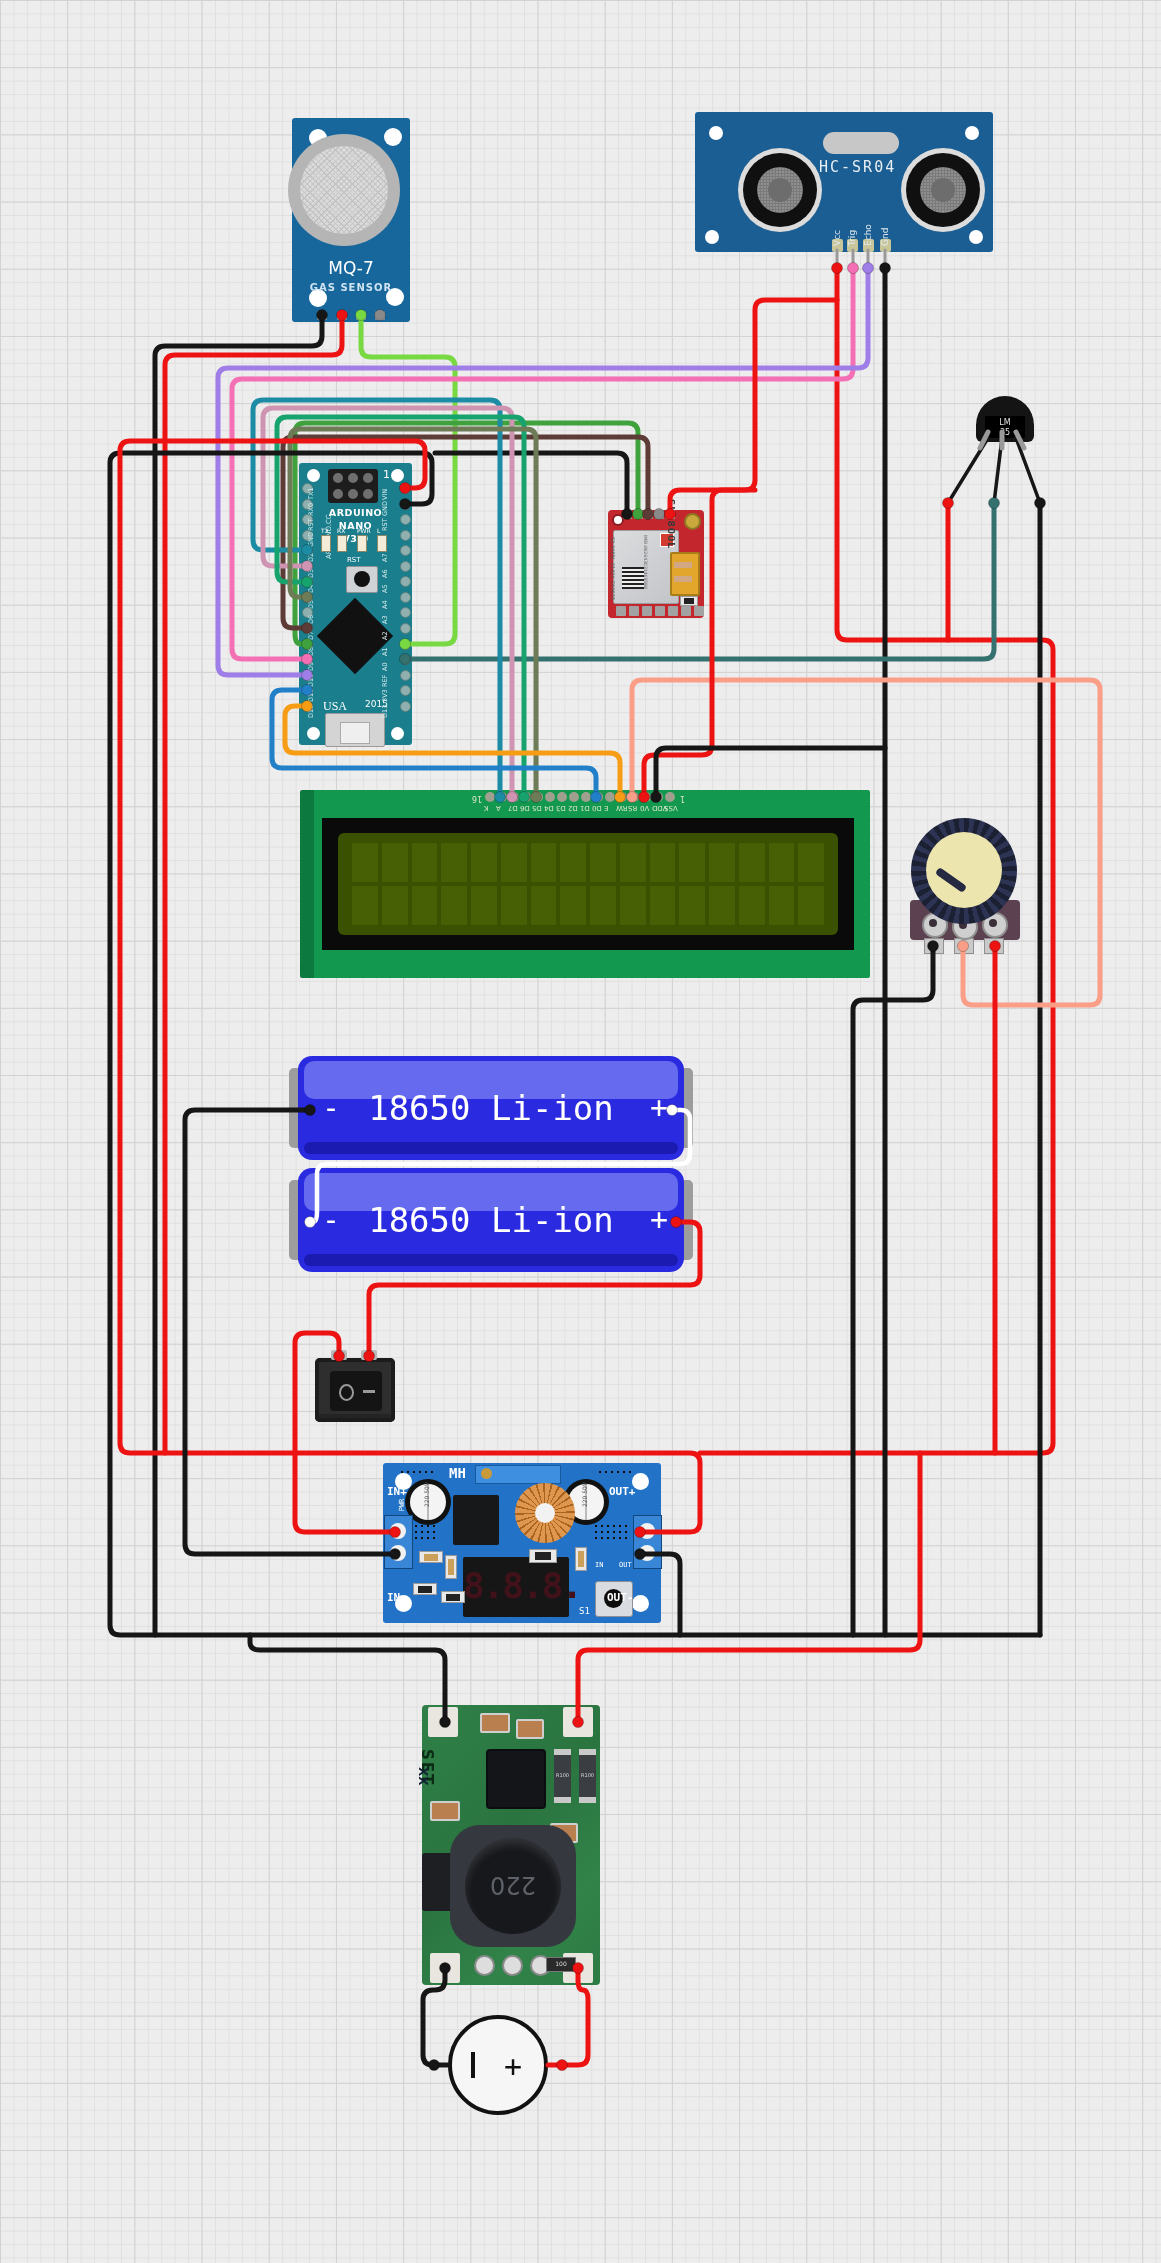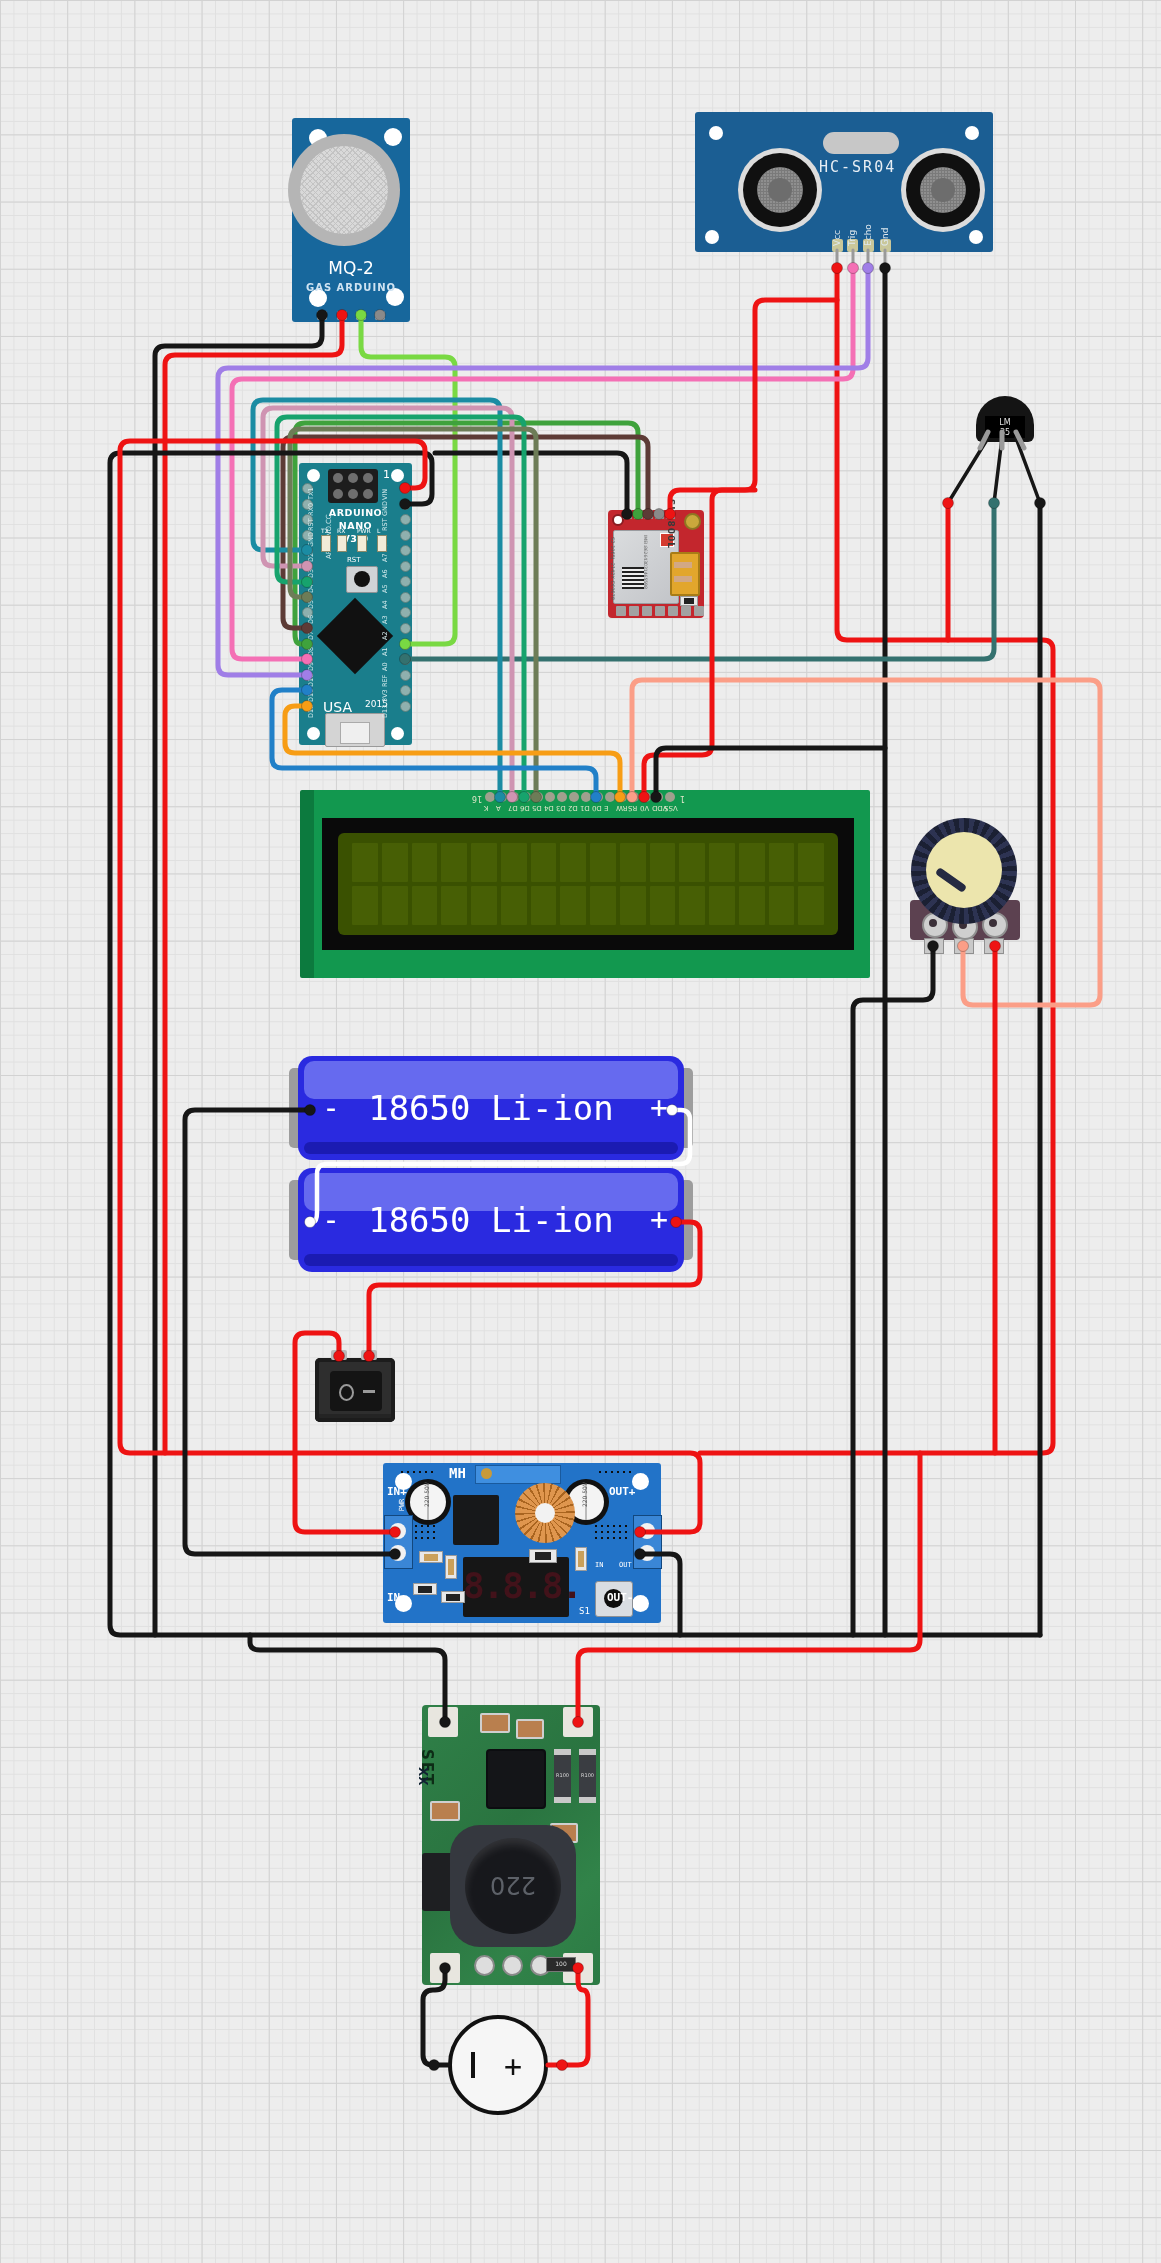--- a/index.html
+++ b/index.html
@@ -43,21 +43,21 @@
   #nano .icsp i{position:absolute;width:10px;height:10px;border-radius:50%;background:#6f6f6f;}
   #nano .one{position:absolute;left:84px;top:5px;color:#fff;font-size:11px;}
   #nano .ttl{position:absolute;left:0;width:113px;text-align:center;color:#fff;font-weight:bold;font-size:9.5px;letter-spacing:.5px;}
   .led{position:absolute;width:8px;height:15px;background:#f2ecd8;border:1px solid #8a8a6a;}
   .ledl{position:absolute;color:#fff;font-size:6px;}
   #nano .rstb{position:absolute;left:47px;top:103px;width:30px;height:25px;background:#cfd3d6;border:1px solid #8f9396;border-radius:2px;}
   #nano .rstb i{position:absolute;left:7px;top:4px;width:16px;height:16px;background:#111;border-radius:50%;}
   #nano .rstl{position:absolute;left:48px;top:93px;color:#fff;font-size:7px;}
   #nano .chip{position:absolute;left:29px;top:146px;width:54px;height:54px;background:#111;transform:rotate(45deg);}
   #nano .cc{position:absolute;left:26px;top:96px;color:#cfe8ea;font-size:7px;transform:rotate(-90deg);transform-origin:left top;white-space:nowrap;}
-  #nano .usa{position:absolute;left:24px;top:236px;color:#fff;font-size:14px;}
+  #nano .usa{position:absolute;left:24px;top:236px;color:#fff;font-size:12px;font-family:Liberation Serif, serif;}
   #nano .yr{position:absolute;left:66px;top:236px;color:#fff;font-size:9px;}
   #nano .usb{position:absolute;left:26px;top:250px;width:58px;height:32px;background:#d4d4d4;border:1px solid #9a9a9a;border-radius:2px;}
   #nano .usb i{position:absolute;left:14px;top:8px;width:28px;height:20px;background:#efefef;border:1px solid #aaa;}
   .npad{position:absolute;width:9px;height:9px;border-radius:50%;background:#8fb0ae;border:1px solid #5d827f;}
   .npin{position:absolute;color:#d6ecee;font-size:6.5px;transform:rotate(-90deg);transform-origin:left bottom;white-space:nowrap;}
   
   #sim{left:608px;top:510px;width:96px;height:108px;background:#c3262d;border-radius:4px;}
   #sim .shield{position:absolute;left:5px;top:20px;width:64px;height:72px;background:linear-gradient(135deg,#dadcde,#c2c4c8);border:1px solid #9a9ca0;border-radius:2px;}
   #sim .simlbl{position:absolute;right:2px;top:18px;color:#3a3a3a;font-size:9px;font-weight:bold;transform:rotate(90deg);transform-origin:right top;letter-spacing:1px;}
   #sim .qr{position:absolute;left:8px;top:36px;width:22px;height:22px;background:
@@ -263,22 +263,22 @@
     </svg>
 
   <div id="mq2" class="comp">
     <div class="hole" style="left:17px;top:11px;width:18px;height:18px"></div>
     <div class="hole" style="left:92px;top:10px;width:18px;height:18px"></div>
     <div class="hole" style="left:17px;top:171px;width:18px;height:18px"></div>
     <div class="hole" style="left:94px;top:170px;width:18px;height:18px"></div>
     <div class="mesh">
         <div class="mesh-in"></div>
       </div>
-    <div class="t1">MQ-2</div>
-    <div class="t2">GAS ARDUINO</div>
+    <div class="t1">MQ-7</div>
+    <div class="t2">GAS SENSOR</div>
     <div class="padrect" style="left:25px;top:193px;width:10px;height:9px"></div>
     <div class="padrect" style="left:45px;top:193px;width:10px;height:9px"></div>
     <div class="padrect" style="left:64px;top:193px;width:10px;height:9px"></div>
     <div class="padrect" style="left:83px;top:193px;width:10px;height:9px"></div>
   </div>
 
   <div id="hc" class="comp">
     <div class="hole" style="left:14px;top:14px;width:14px;height:14px"></div>
     <div class="hole" style="left:270px;top:14px;width:14px;height:14px"></div>
     <div class="hole" style="left:10px;top:118px;width:14px;height:14px"></div>

